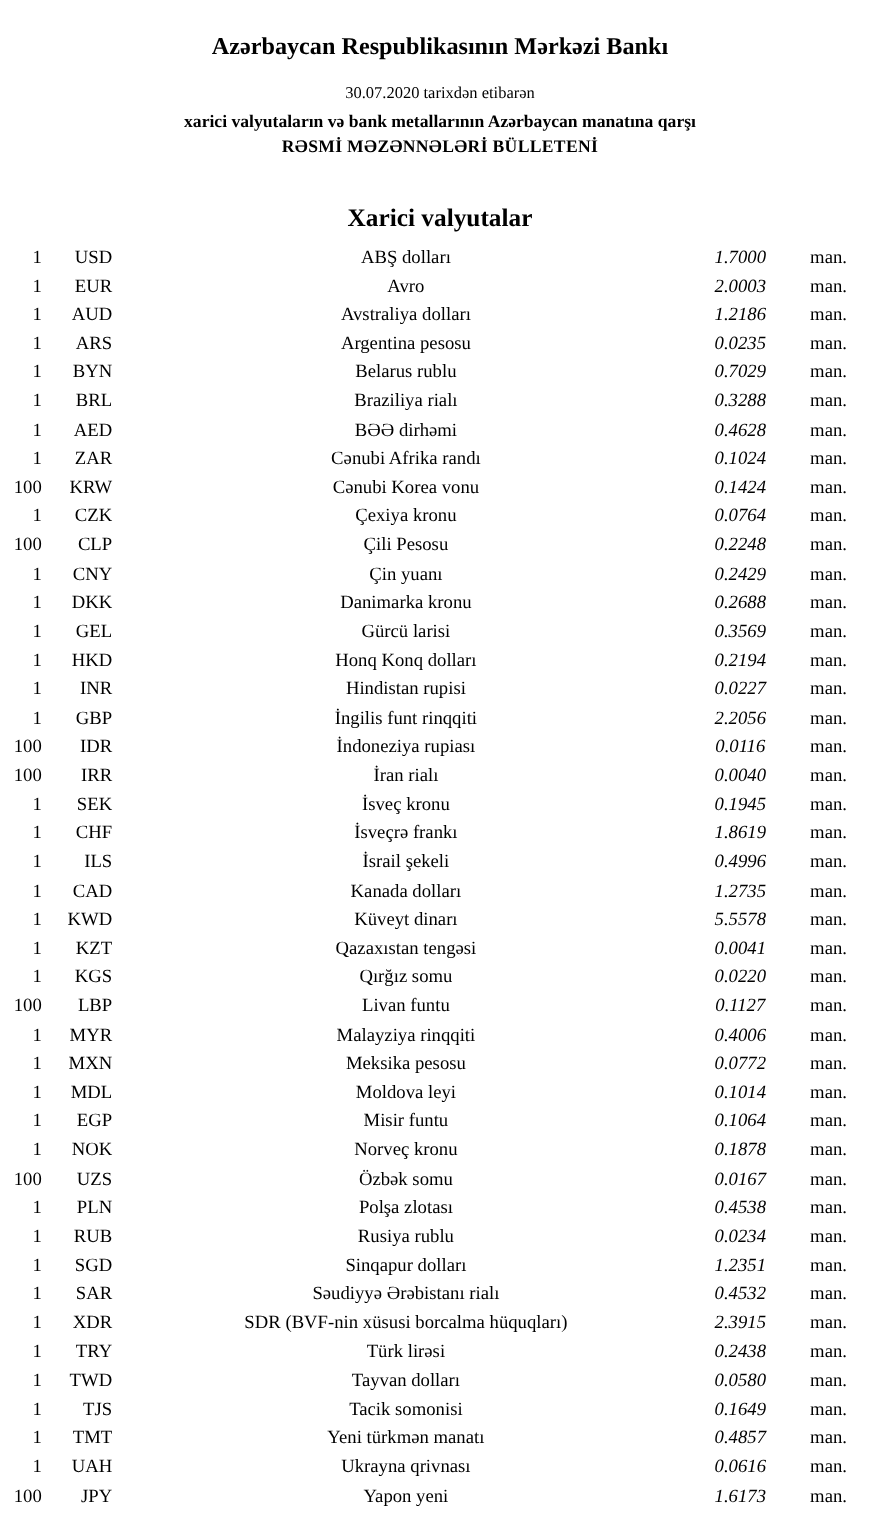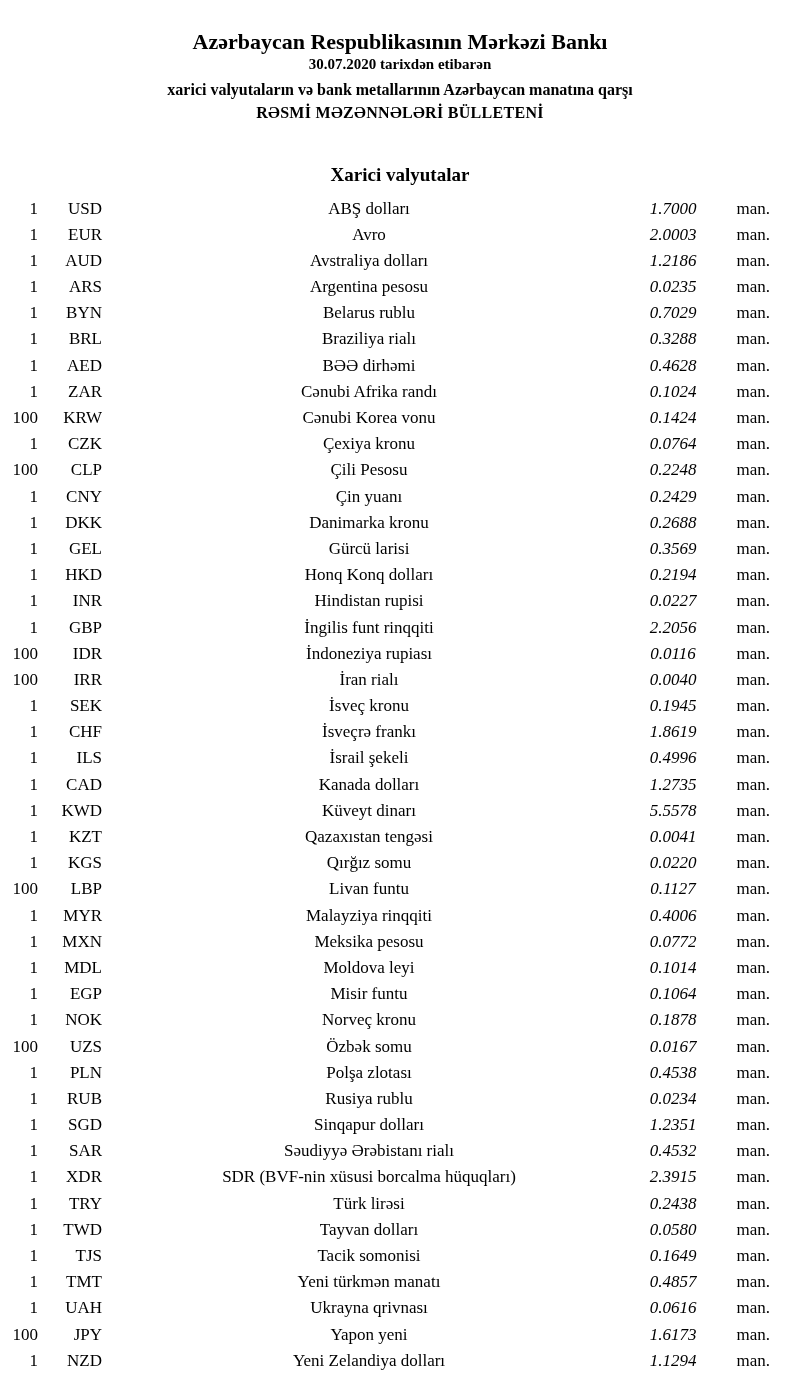--- a/index.html
+++ b/index.html
@@ -14,41 +14,41 @@
   .doc { width: 800px; padding-top: 28px; }
 
   .title {
     text-align: center;
     font-weight: bold;
     font-size: 22px;
     line-height: 1.25;
   }
   .date-line {
     text-align: center;
-    font-weight: bold;
+    font-weight: normal;
     font-size: 15px;
-    margin-top: 0;
+    margin-top: 21px;
   }
   .subtitle {
     text-align: center;
     font-weight: bold;
     font-size: 16px;
     margin-top: 8px;
   }
   .bulletin {
     text-align: center;
     font-weight: bold;
     font-size: 16px;
     margin-top: 5px;
     letter-spacing: 0.3px;
   }
   .section-title {
     text-align: center;
     font-weight: bold;
-    font-size: 19px;
+    font-size: 23px;
     margin-top: 42px;
   }
 
   .rates { margin-top: 10px; }
   .row {
     display: flex;
     align-items: baseline;
     height: 26.2px;
     line-height: 26.2px;
     font-size: 17px;

